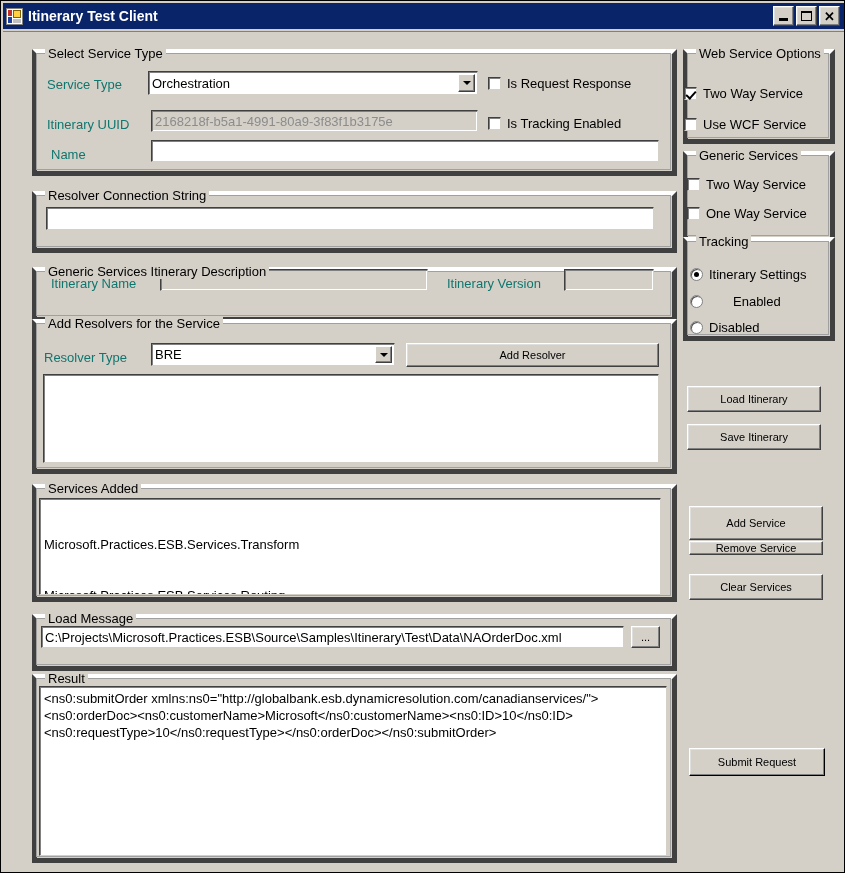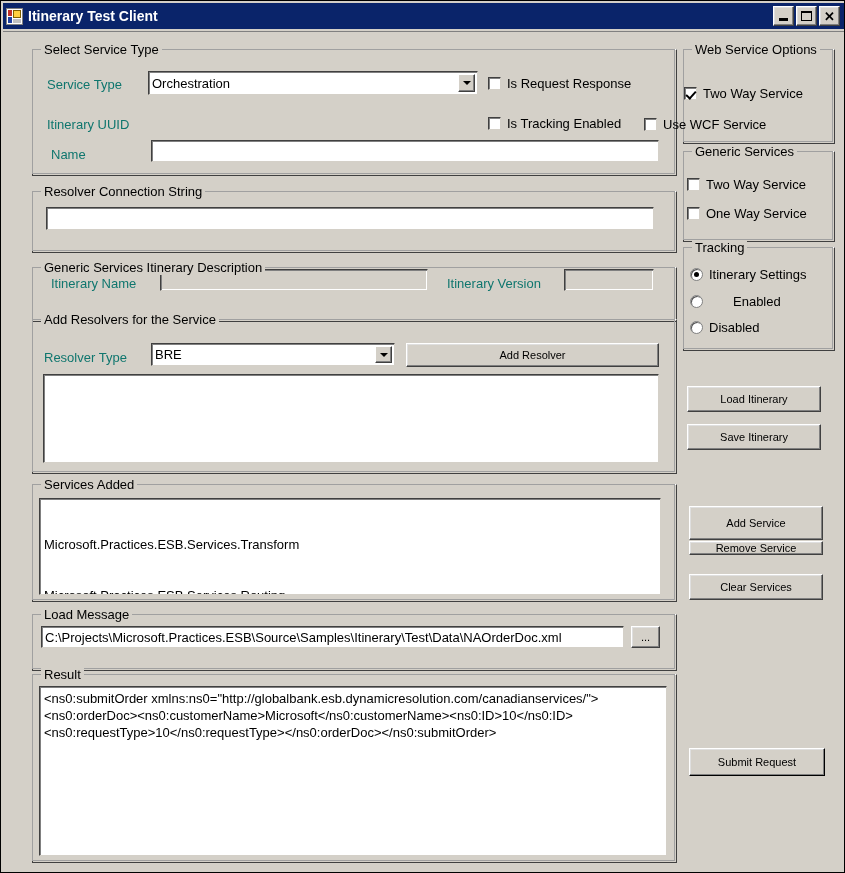--- a/index.html
+++ b/index.html
@@ -103,21 +103,21 @@
     left: 2px; top: 30px;
     width: 841px; height: 841px;
     background: #d4d0c8;
     border-top: 1px solid #808080;
     box-sizing: border-box;
   }
 
   
   .group {
     position: absolute;
-    border: 1px solid #404040;
+    border: 5px solid #404040;
     border-top-color: #ffffff;
     box-sizing: border-box;
   }
   .group::before {
     content: "";
     position: absolute;
     left: -1px; top: -1px; right: 1px; bottom: 1px;
     border: 1px solid #a0a0a0;
     pointer-events: none;
   }
@@ -347,20 +347,23 @@
       <span class="carrow">
           <span></span>
         </span>
     </div>
     <div class="chk" style="left:485px; top:44px;">
       <span class="box"></span>
       <span>Is Request Response</span>
     </div>
 
     <div class="lbl" style="left:44px; top:85px;">Itinerary UUID</div>
+    <div class="tbox disabled" style="left:148px; top:78px; width:327px; height:22px;">
+      <span>2168218f-b5a1-4991-80a9-3f83f1b3175e</span>
+    </div>
     <div class="chk" style="left:485px; top:84px;">
       <span class="box"></span>
       <span>Is Tracking Enabled</span>
     </div>
 
     <div class="lbl" style="left:48px; top:115px;">Name</div>
     <div class="tbox" style="left:148px; top:108px; width:508px; height:22px;">
       <span></span>
     </div>
 
@@ -426,38 +429,38 @@
       <div>&lt;ns0:requestType&gt;10&lt;/ns0:requestType&gt;&lt;/ns0:orderDoc&gt;&lt;/ns0:submitOrder&gt;</div>
     </div>
 
     <div class="group" style="left:680px; top:17px; width:152px; height:95px;">
       <span class="glabel">Web Service Options</span>
     </div>
     <div class="chk" style="left:681px; top:54px;">
       <span class="box checked"></span>
       <span>Two Way Service</span>
     </div>
-    <div class="chk" style="left:641px; top:85px;">
+    <div class="chk" style="left:681px; top:85px;">
       <span class="box"></span>
       <span>Use WCF Service</span>
     </div>
 
     <div class="group" style="left:680px; top:119px; width:152px; height:91px;">
       <span class="glabel">Generic Services</span>
     </div>
     <div class="chk" style="left:684px; top:145px;">
       <span class="box"></span>
       <span>Two Way Service</span>
     </div>
     <div class="chk" style="left:684px; top:174px;">
       <span class="box"></span>
       <span>One Way Service</span>
     </div>
 
-    <div class="group" style="left:680px; top:215px; width:152px; height:104px;">
+    <div class="group" style="left:680px; top:205px; width:152px; height:104px;">
       <span class="glabel">Tracking</span>
     </div>
     <div class="rad" style="left:687px; top:235px;">
       <span class="circ sel"></span>
       <span>Itinerary Settings</span>
     </div>
     <div class="rad" style="left:687px; top:262px;gap:24px;">
       <span class="circ"></span>
       <span>Enabled</span>
     </div>

